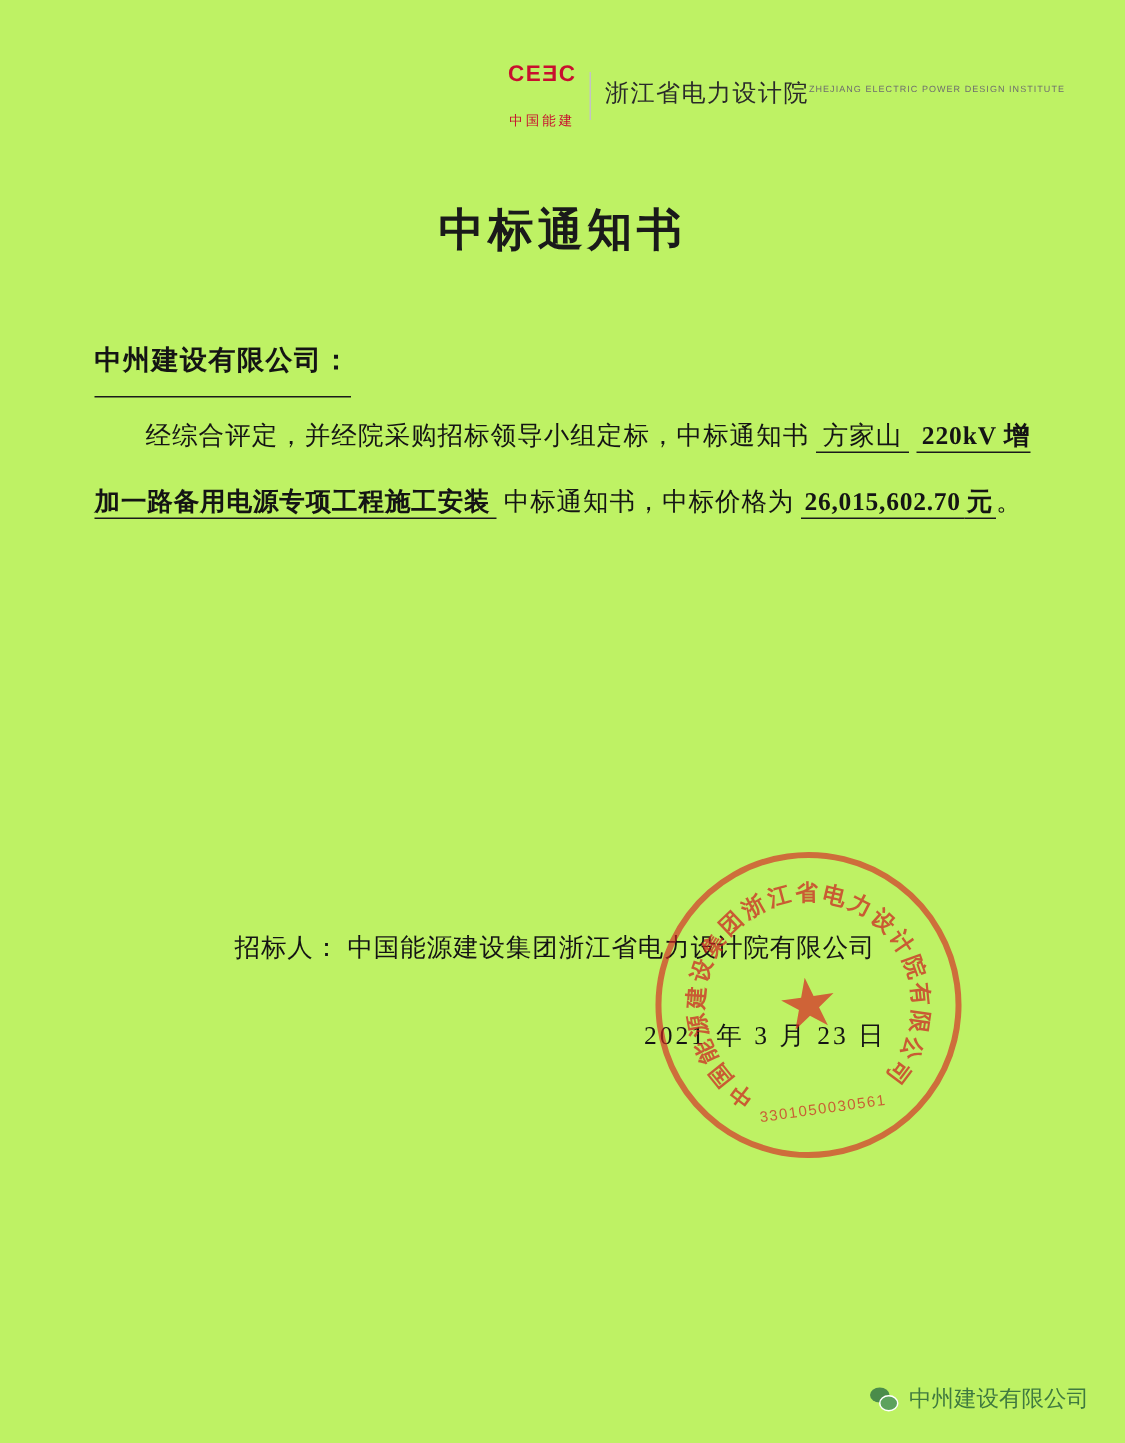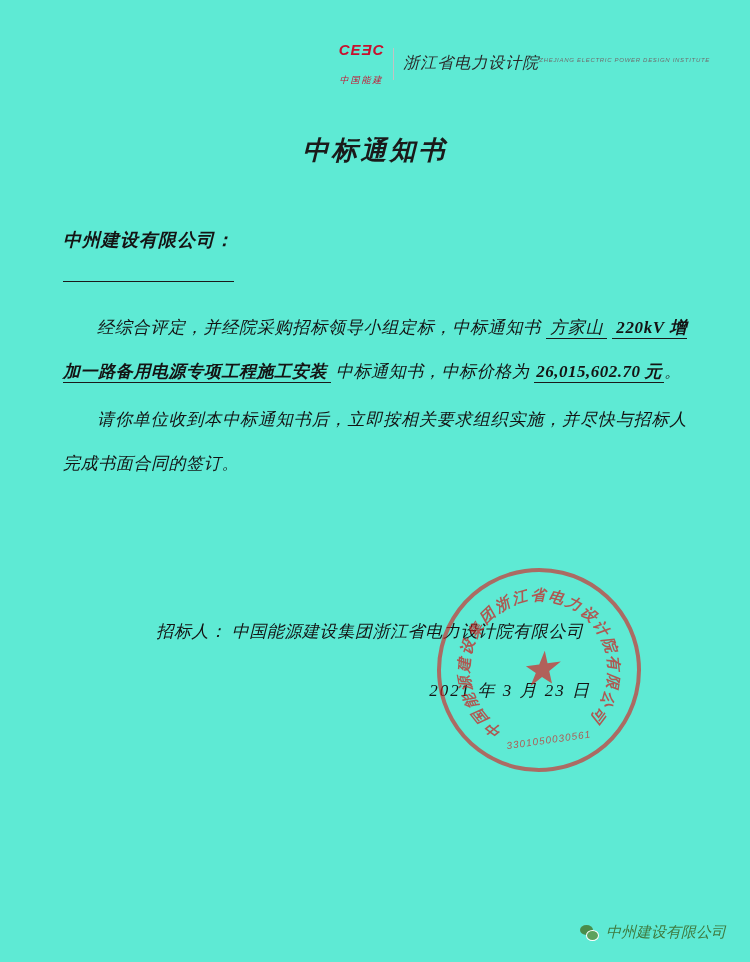--- a/index.html
+++ b/index.html
@@ -7,23 +7,22 @@
     padding: 0;
     background: #d9d9d9;
   }
   body {
     font-family: "Liberation Serif", serif;
   }
   .page {
     position: relative;
     width: 750px;
     height: 962px;
-    background: #5eead4;
+    background: #bef264;
     overflow: hidden;
-    font-style: italic;
   }
   
   .letterhead {
     position: absolute;
     top: 42px;
     right: 40px;
     display: flex;
     align-items: center;
     gap: 9px;
   }
@@ -73,21 +72,21 @@
   }
 
   
   .doc-title {
     position: absolute;
     top: 133px;
     left: 0;
     width: 100%;
     text-align: center;
     font-family: "Liberation Serif", serif;
-    font-size: 26px;
+    font-size: 30px;
     font-weight: bold;
     letter-spacing: 3px;
     color: #1a1a1a;
   }
 
   
   .body-wrap {
     position: absolute;
     top: 218px;
     left: 63px;
@@ -95,22 +94,22 @@
     color: #141414;
     font-size: 17px;
     line-height: 44px;
   }
   .addressee {
     font-weight: bold;
     font-size: 18px;
     letter-spacing: 1px;
     border-bottom: 1.5px solid #1a1a1a;
     display: inline-block;
-    padding-bottom: 19px;
-    margin-bottom: 24px;
+    padding-bottom: 2px;
+    margin-bottom: 4px;
   }
   .para {
     text-indent: 2em;
     text-align: justify;
     letter-spacing: 0.6px;
   }
   .para + .para {
     margin-top: 4px;
   }
   .fill {
@@ -261,21 +260,20 @@
     <div class="addressee">中州建设有限公司：</div>
 
     <div class="para">
       <span>经综合评定，并经院采购招标领导小组定标，中标通知书</span>
       <span class="fill">方家山</span>
       <span class="fill fill-bold">220kV 增加一路备用电源专项工程施工安装</span>
       <span>中标通知书，中标价格为</span>
       <span class="amount">26,015,602.70</span><span class="amount">元</span><span>。</span>
     </div>
 
-    <div class="para">请你单位收到本中标通知书后，立即按相关要求组织实施，并尽快与招标人完成书面合同的签订。</div>
   </div>
 
   <div class="sign-block">
     <div class="sign-line">
       <span>招标人：</span>
       <span>中国能源建设集团浙江省电力设计院有限公司</span>
     </div>
     <div class="sign-date">2021 年 3 月 23 日</div>
   </div>
 

